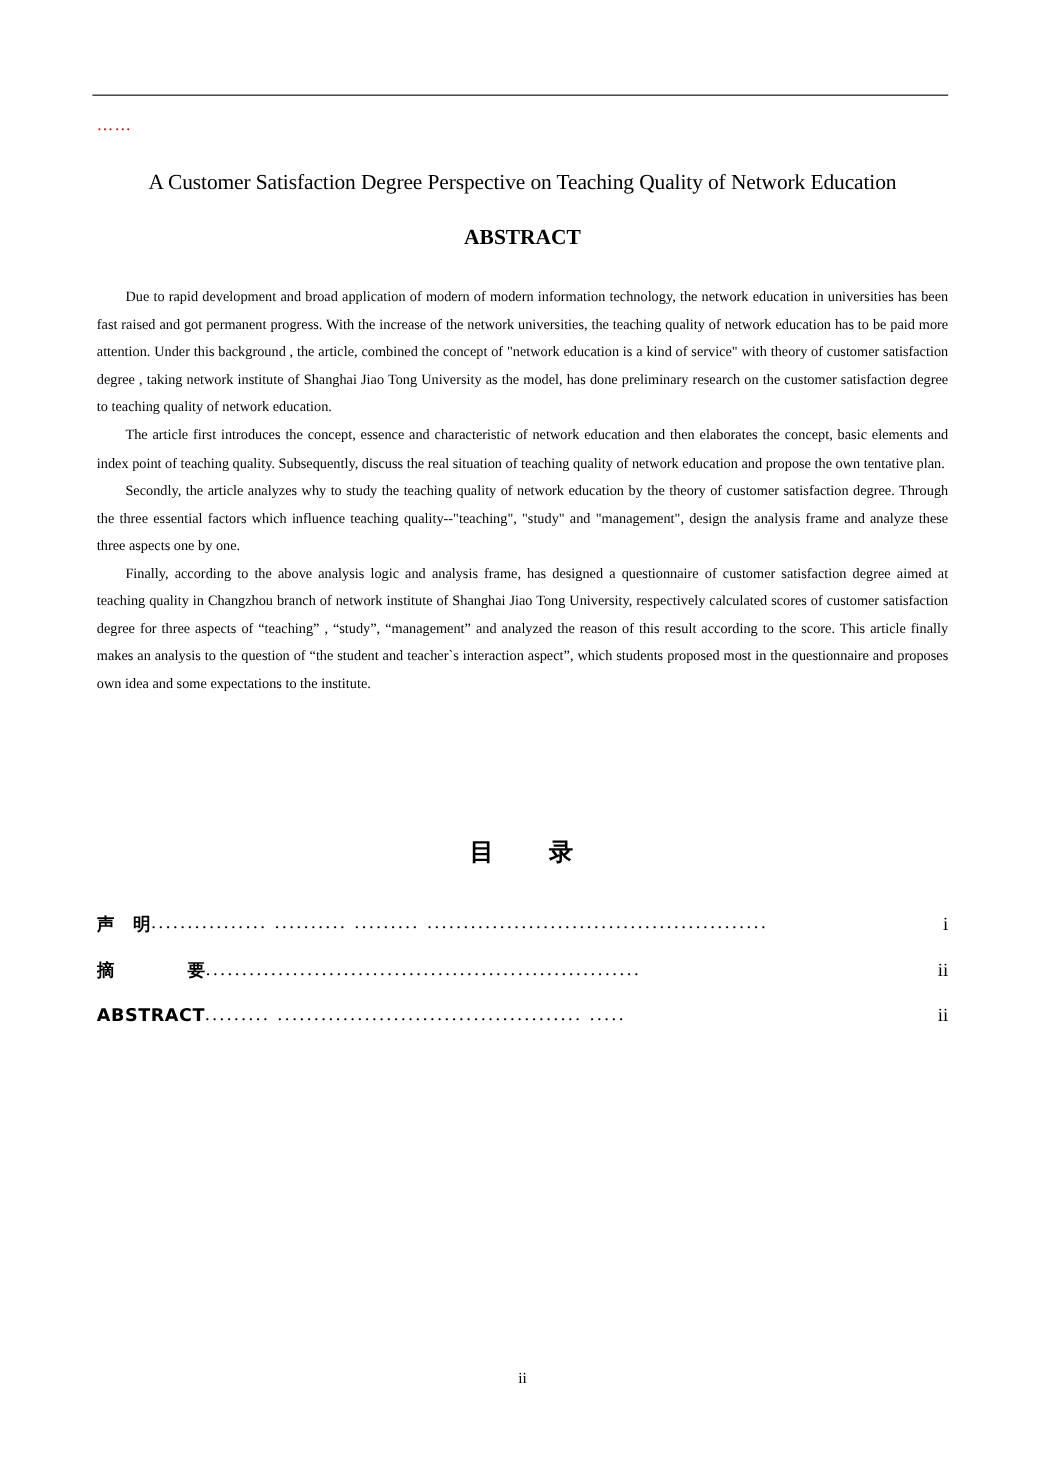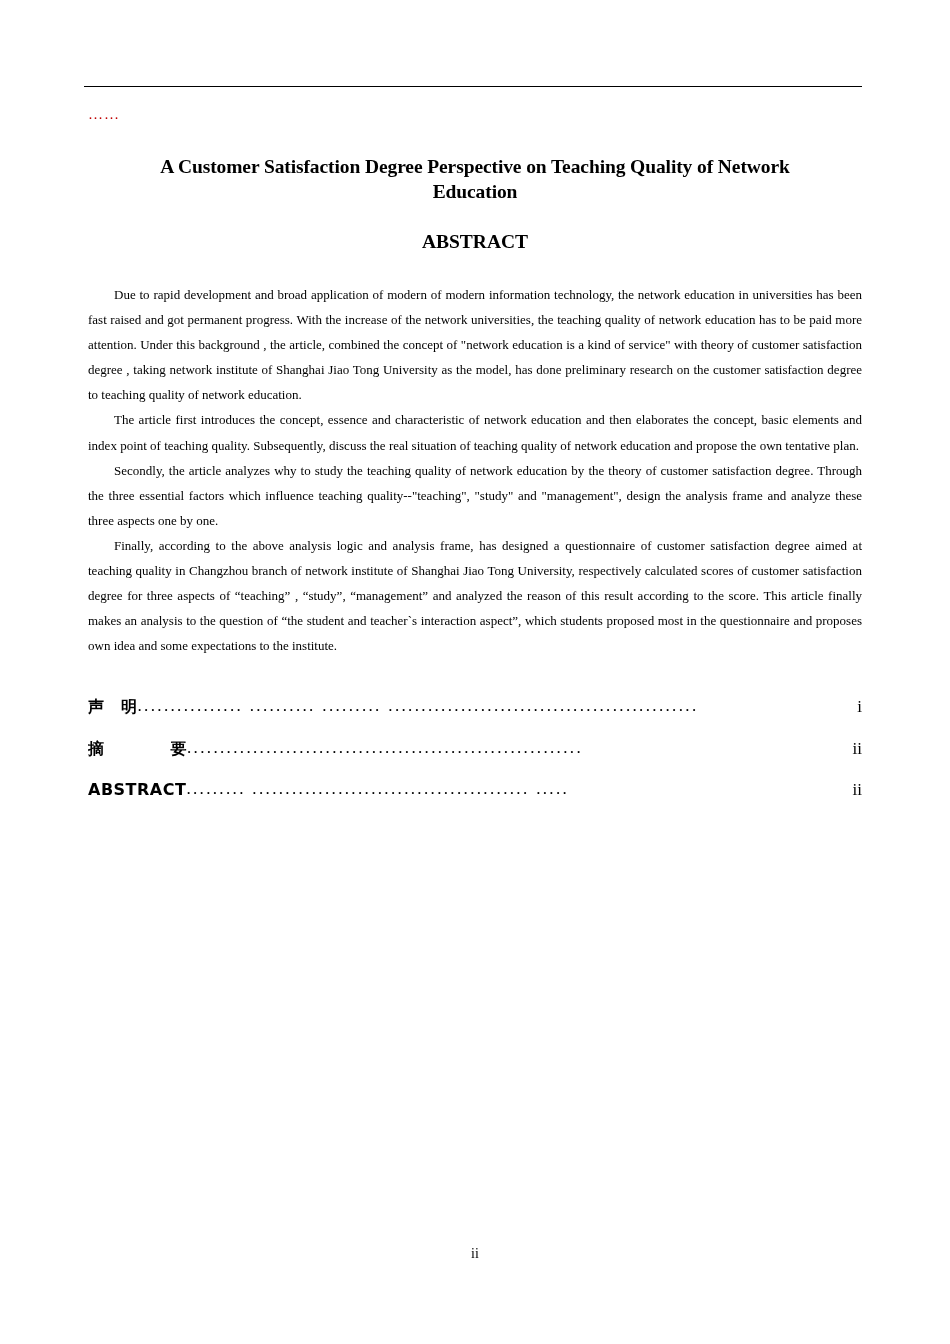--- a/index.html
+++ b/index.html
@@ -48,21 +48,21 @@
     color: #C00000;
     height: 24px;
   }
 
   
   .doc-title {
     margin: 26px 0 0 0;
     padding: 0 36px;
     text-align: center;
     font-size: 19.5px;
-    font-weight: bold;
+    font-weight: normal;
     line-height: 25px;
     letter-spacing: -0.1px;
   }
 
   
   .abstract-heading {
     margin: 26px 0 0 0;
     text-align: center;
     font-size: 19.5px;
     font-weight: bold;
@@ -188,20 +188,21 @@
     <h2 class="abstract-heading">ABSTRACT</h2>
 
     <div class="body-block">
       <p class="body-para">Due to rapid development and broad application of modern of modern information technology, the network education in universities has been fast raised and got permanent progress. With the increase of the network universities, the teaching quality of network education has to be paid more attention. Under this background , the article, combined the concept of "network education is a kind of service" with theory of customer satisfaction degree , taking network institute of Shanghai Jiao Tong University as the model, has done preliminary research on the customer satisfaction degree to teaching quality of network education.</p>
       <p class="body-para">The article first introduces the concept, essence and characteristic of network education and then elaborates the concept, basic elements and index point of teaching quality. Subsequently, discuss the real situation of teaching quality of network education and propose the own tentative plan.</p>
       <p class="body-para">Secondly, the article analyzes why to study the teaching quality of network education by the theory of customer satisfaction degree. Through the three essential factors which influence teaching quality--"teaching", "study" and "management", design the analysis frame and analyze these three aspects one by one.</p>
       <p class="body-para">Finally, according to the above analysis logic and analysis frame, has designed a questionnaire of customer satisfaction degree aimed at teaching quality in Changzhou branch of network institute of Shanghai Jiao Tong University, respectively calculated scores of customer satisfaction degree for three aspects of  “teaching” , “study”, “management” and analyzed the reason of this result according to the score. This article finally makes an analysis to the question of “the student and teacher`s interaction aspect”, which students proposed most in the questionnaire and proposes own idea and some expectations to the institute.</p>
     </div>
 
 
+    <h2 class="toc-heading">目　　录</h2>
 
     <ul class="toc-list">
 
       <li class="toc-row">
         <span class="toc-label cjk">声　明</span>
         <span class="toc-leader">................ .......... ......... ...............................................</span>
         <span class="toc-page">i</span>
       </li>
 
       <li class="toc-row">

